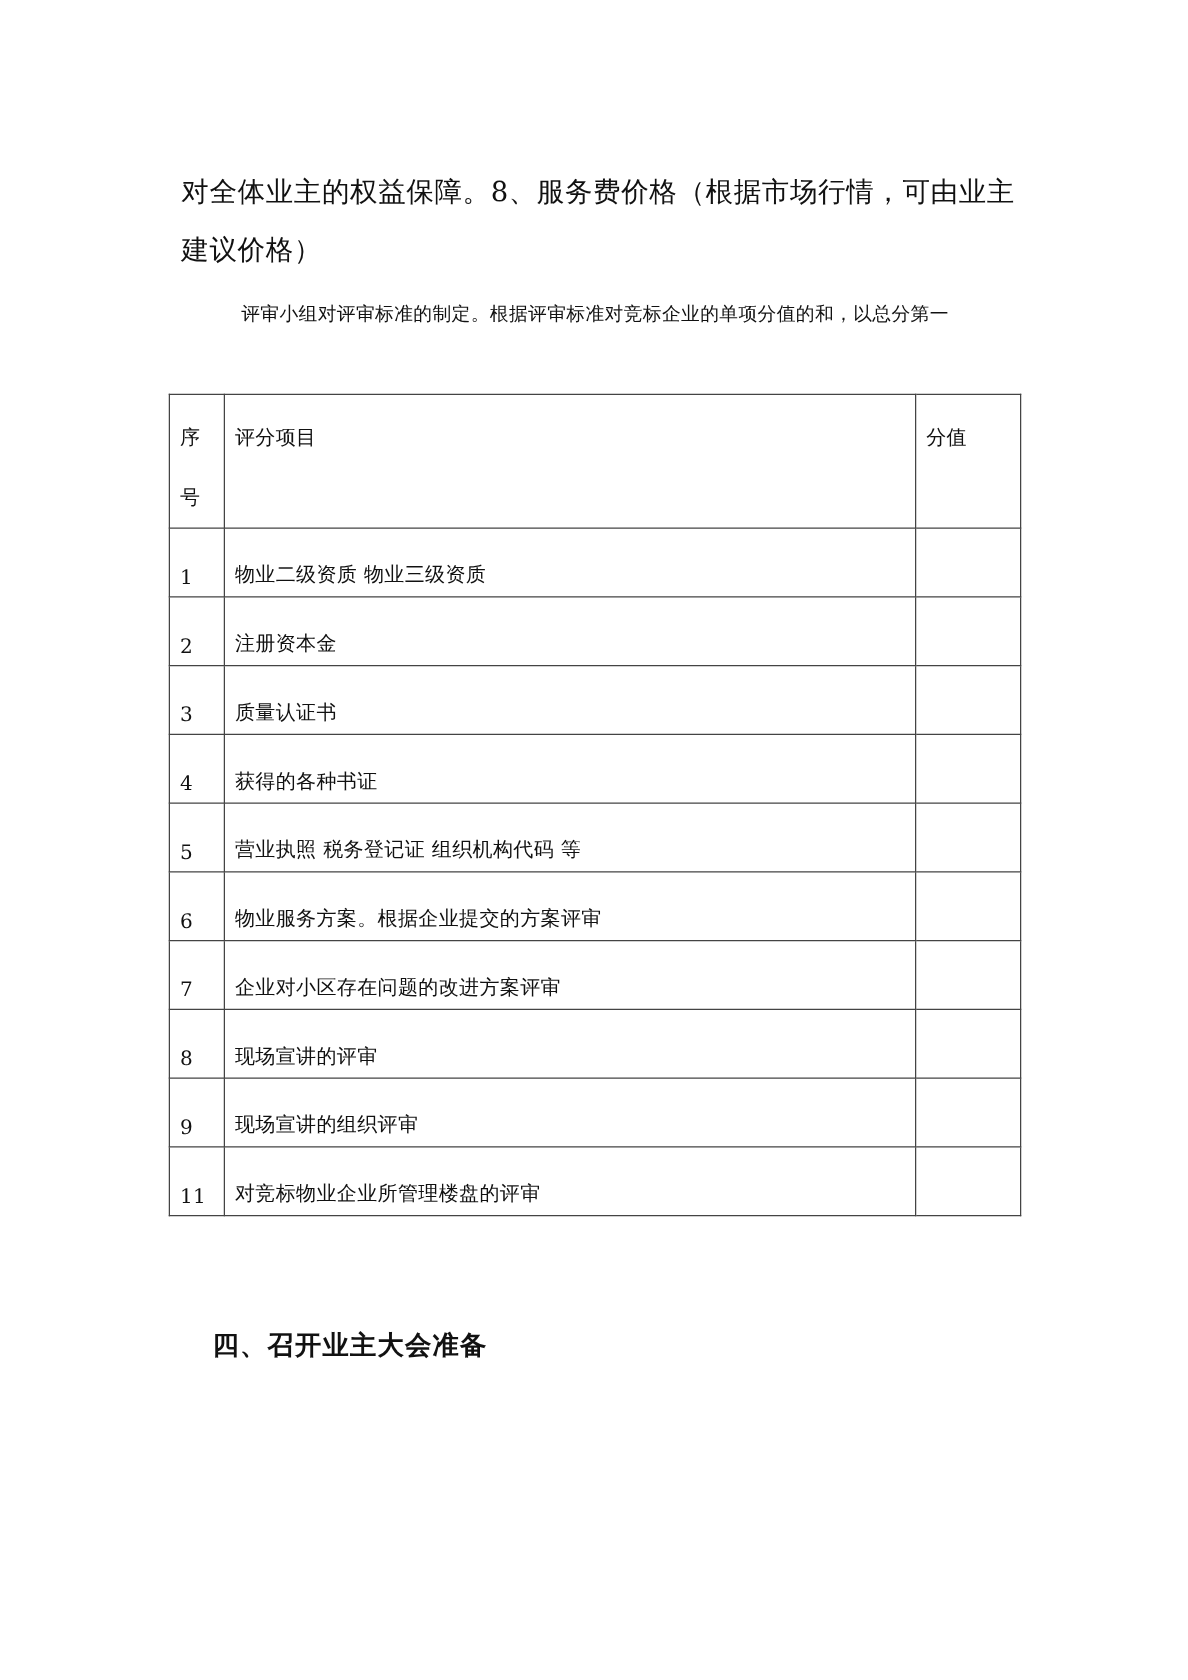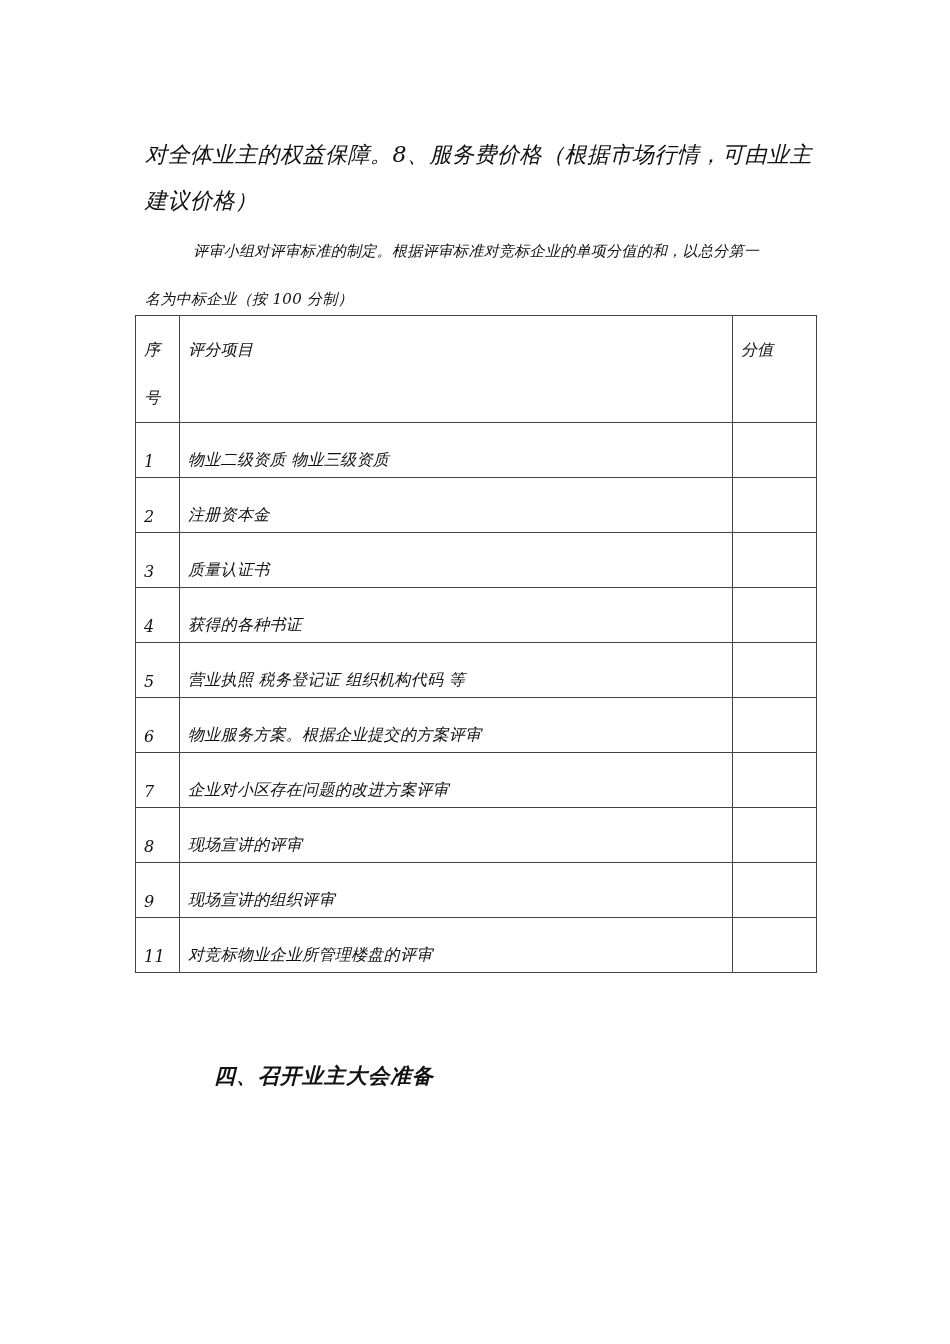--- a/index.html
+++ b/index.html
@@ -13,21 +13,20 @@
       position: relative;
       overflow: hidden;
       font-family: "DejaVu Serif", "Liberation Serif", serif;
       color: #111111;
     }
     .page {
       position: absolute;
       left: 0; top: 0;
       width: 770px;
       height: 1344px;
-      font-style: italic;
     }
     .para-large {
       position: absolute;
       left: 145px;
       width: 670px;
       font-size: 22px;
       line-height: 46px;
       letter-spacing: 0.5px;
     }
     .para-large.p1 { top: 132px; }
@@ -75,32 +74,30 @@
       padding-top: 10px;
     }
     .section-heading {
       position: absolute;
       left: 170px;
       top: 1062px;
       font-family: "DejaVu Sans", "Liberation Sans", sans-serif;
       font-weight: bold;
       font-size: 21px;
       letter-spacing: 1px;
-      margin-left: 44px;
     }
   </style>
 </head>
 <body>
 
 <div class="page">
 
   <div class="para-large p1">对全体业主的权益保障。8、服务费价格（根据市场行情，可由业主建议价格）</div>
 
   <div class="para-small p2">评审小组对评审标准的制定。根据评审标准对竞标企业的单项分值的和，以总分第一</div>
-  <div class="para-small p3">名为中标企业（按 100 分制）</div>
 
   <table class="score-table">
     <colgroup>
       <col class="c-no">
       <col class="c-item">
       <col class="c-score">
     </colgroup>
     <tbody>
       <tr class="header-row">
         <td>序号</td>

